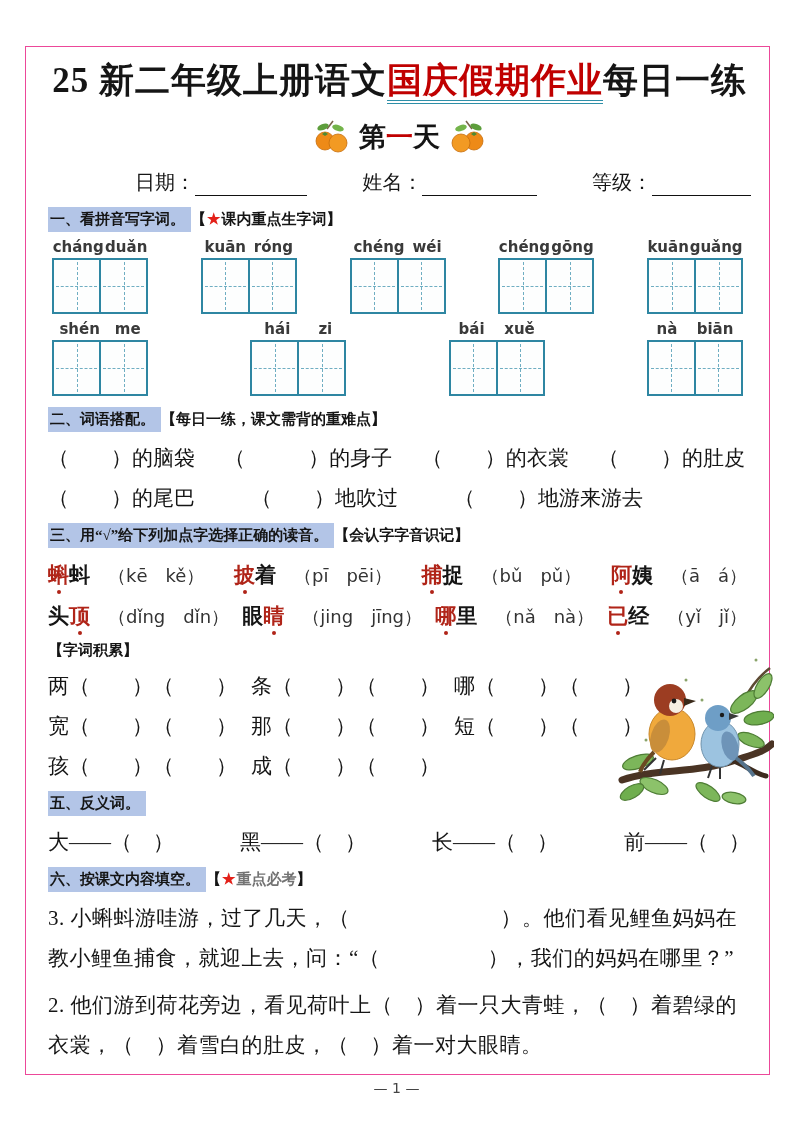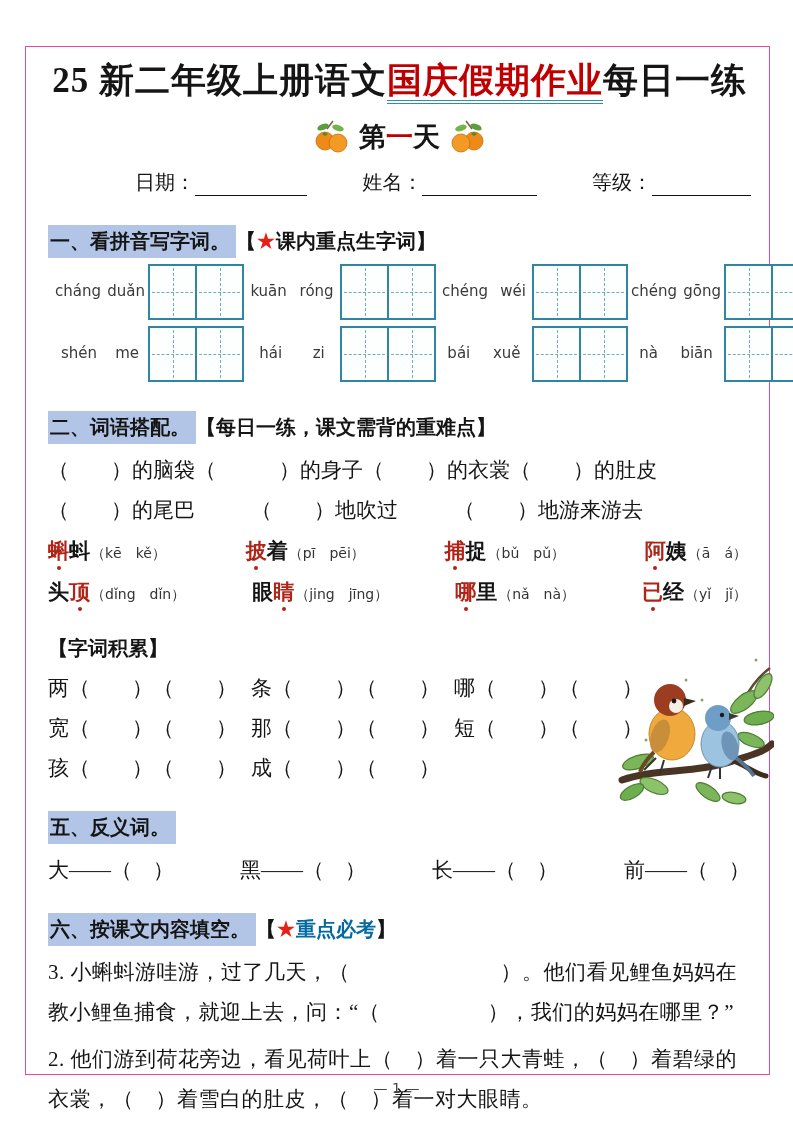--- a/index.html
+++ b/index.html
@@ -12,48 +12,48 @@
   .title .red-ul{color:#C00000;border-bottom:4px double #2E8FA8;padding-bottom:0px;}
   .dayline{display:flex;align-items:center;justify-content:center;gap:8px;margin-top:15px;}
   .dayline .day{font-size:27px;font-weight:bold;}
   .dayline .red{color:#C00000;}
   
   .meta{display:flex;align-items:flex-end;margin:14px 0 0 68px;font-size:20px;}
   .meta .lbl{white-space:nowrap;margin-left:19px;}
   .uline{display:inline-block;border-bottom:1.5px solid #111;height:22px;}
   .u1{width:118px;margin-right:36px;} .u2{width:120px;margin-right:36px;} .u3{width:104px;}
   
-  .shead{margin-top:29px;font-size:20px;font-weight:bold;display:flex;align-items:center;white-space:nowrap;}
+  .shead{margin-top:11px;font-size:15px;font-weight:bold;display:flex;align-items:center;white-space:nowrap;}
   .hl{background:#B3C5E7;padding:3px 6px 3px 2px;}
   .note{font-weight:bold;text-align:right;}
   .star{color:#E32119;padding:0 1px;}
-  .rednote{color:#0369a1;}
+  .rednote{color:#737373;}
   
   .pyrow{display:flex;justify-content:space-between;margin:6px 8px 0 4px;}
-  .pg{display:flex;flex-direction:row;align-items:center;}
+  .pg{display:flex;flex-direction:column;align-items:center;font-weight:bold;}
   .pg-label{display:flex;width:96px;justify-content:space-around;
             font-family:"DejaVu Sans","Liberation Sans",sans-serif;font-size:15px;color:#3a3a3a;margin-bottom:2px;}
   .tian{display:flex;border:2px solid #2E86A2;}
   .tcell{position:relative;width:45px;height:52px;background:#fdfefe;}
   .tcell + .tcell{border-left:2px solid #2E86A2;}
   .tcell::before{content:"";position:absolute;left:50%;top:2px;bottom:2px;border-left:1px dashed #6FAEC2;}
   .tcell::after{content:"";position:absolute;top:50%;left:2px;right:2px;border-top:1px dashed #6FAEC2;}
   
   .trow{display:flex;font-size:21px;margin-top:12px;white-space:pre;}
-  .between{padding-right:6px;}
+  .between{justify-content:space-between;padding-right:6px;}
   .gap56 > * + *{margin-left:56px;}
   .gap70 > * + *{margin-left:66px;}
   
   .s3row{display:flex;justify-content:space-between;font-size:21px;margin-top:13px;padding-right:4px;white-space:pre;}
   .s3-item{display:flex;align-items:baseline;}
   .hz{font-weight:bold;}
   .dotted{color:#B02418;position:relative;}
   .dotted::after{content:"";position:absolute;left:50%;bottom:-5px;transform:translateX(-50%);
                  width:4px;height:4px;border-radius:50%;background:#B02418;}
-  .py{font-family:"DejaVu Sans","Liberation Sans",sans-serif;font-size:14px;color:#333;margin-left:1px;}
+  .py{font-family:"DejaVu Sans","Liberation Sans",sans-serif;font-size:18px;color:#333;margin-left:18px;}
   
   .s4row{display:flex;font-size:21px;margin-top:12px;white-space:pre;}
   .s4row > span{width:203px;}
   
   .para{font-size:21px;line-height:1.92;margin-top:6px;letter-spacing:0.5px;}
   
   .pagenum{position:absolute;left:0;top:1080px;width:100%;text-align:center;
            font-family:"DejaVu Sans","Liberation Sans",sans-serif;font-size:14px;color:#444;}
   .bird{position:absolute;left:616px;top:640px;z-index:2;}
 </style>
@@ -206,20 +206,24 @@
       <span>（　　　）的身子</span>
       <span>（　　）的衣裳</span>
       <span>（　　）的肚皮</span>
     </div>
     <div class="trow gap56">
       <span>（　　）的尾巴</span>
       <span>（　　）地吹过</span>
       <span>（　　）地游来游去</span>
     </div>
 
+    <div class="shead">
+      <span class="hl">三、用“√”给下列加点字选择正确的读音。</span>
+      <span class="note">【会认字字音识记】</span>
+    </div>
     <div class="s3row">
       <span class="s3-item"><span class="hz"></span><span class="hz dotted">蝌</span><span class="hz">蚪</span><span class="py">（kē　kě）</span></span>
       <span class="s3-item"><span class="hz"></span><span class="hz dotted">披</span><span class="hz">着</span><span class="py">（pī　pēi）</span></span>
       <span class="s3-item"><span class="hz"></span><span class="hz dotted">捕</span><span class="hz">捉</span><span class="py">（bǔ　pǔ）</span></span>
       <span class="s3-item"><span class="hz"></span><span class="hz dotted">阿</span><span class="hz">姨</span><span class="py">（ā　á）</span></span>
     </div>
     <div class="s3row">
       <span class="s3-item"><span class="hz">头</span><span class="hz dotted">顶</span><span class="hz"></span><span class="py">（dǐng　dǐn）</span></span>
       <span class="s3-item"><span class="hz">眼</span><span class="hz dotted">睛</span><span class="hz"></span><span class="py">（jing　jīng）</span></span>
       <span class="s3-item"><span class="hz"></span><span class="hz dotted">哪</span><span class="hz">里</span><span class="py">（nǎ　nà）</span></span>

